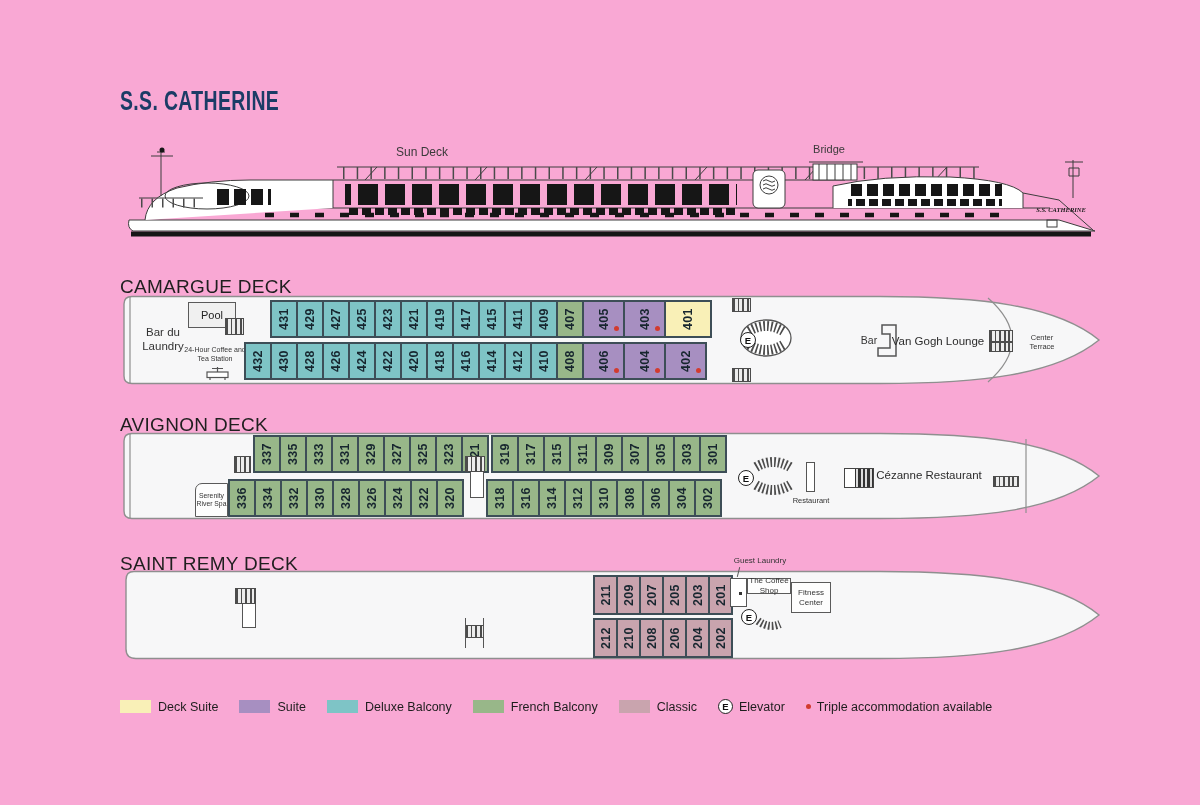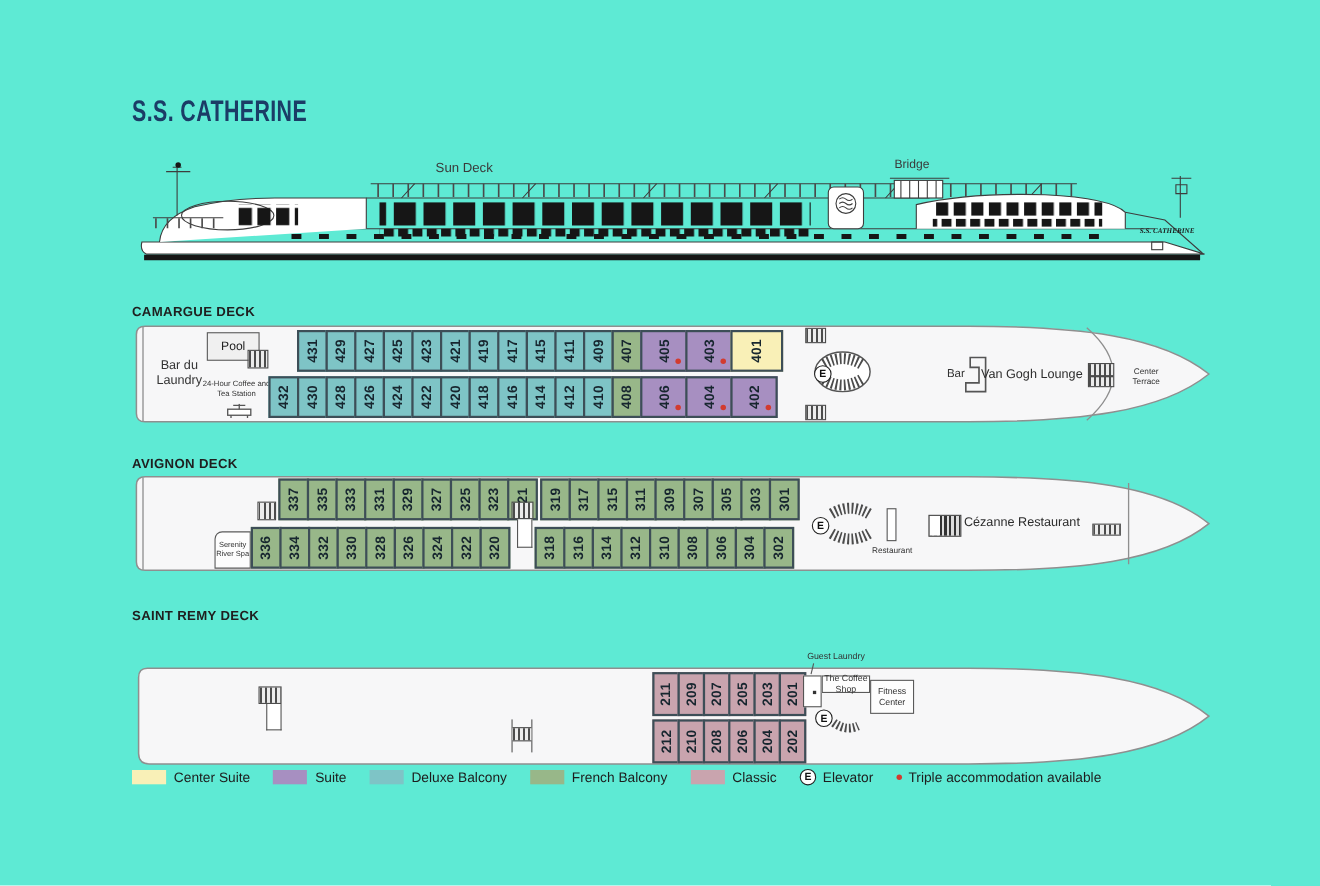--- a/index.html
+++ b/index.html
@@ -1,25 +1,25 @@
 <!DOCTYPE html>
 <html><head>
 <meta charset="utf-8">
 <style>
   html,body{margin:0;padding:0;background:#fff;}
-  .canvas{position:relative;width:1200px;height:805px;background:#5eead4;overflow:hidden;
+  .canvas{position:relative;width:1200px;height:805px;background:#f9a8d4;overflow:hidden;
           font-family:"Liberation Sans",sans-serif;color:#222;}
   .abs{position:absolute;}
 
   
   .main-title{font-size:27px;font-weight:bold;color:#1B3C66;letter-spacing:.5px;
               transform:scaleX(.72);transform-origin:left center;white-space:nowrap;}
 
   
-  .deck-title{font-size:12px;font-weight:bold;color:#1f1f1f;letter-spacing:.3px;white-space:nowrap;}
+  .deck-title{font-size:19px;font-weight:normal;color:#1f1f1f;letter-spacing:.3px;white-space:nowrap;}
 
   
   .hull{position:absolute;left:122px;width:981px;}
   .hull > svg.outline{position:absolute;left:0;top:0;}
 
   
   .cabrow{position:absolute;display:flex;align-items:flex-start;}
   .cabrow > * + *{margin-left:-2px;}
   .cabin{box-sizing:border-box;height:38px;border:2px solid #3D4E57;display:flex;align-items:center;
          justify-content:center;position:relative;flex:0 0 auto;}
@@ -397,21 +397,21 @@
     <div class="abs ecirc" style="left:616px;top:38px;">E</div>
 
     <div class="abs" style="left:684px;top:30px;width:9px;height:30px;border:1.4px solid #555;background:#fff;box-sizing:border-box;"></div>
     <div class="abs lbl" style="left:656px;top:64px;width:66px;font-size:7.5px;">Restaurant</div>
     <div class="abs kiosk" style="left:722px;top:36px;width:30px;height:20px;"></div>
     <div class="abs lbl" style="left:752px;top:36px;width:110px;font-size:11.5px;color:#2c2c2c;">Cézanne Restaurant</div>
     <div class="abs hatch" style="left:871px;top:44px;width:26px;height:11px;"></div>
   </div>
 
   <div class="abs deck-title" style="left:120px;top:553px;">SAINT REMY DECK</div>
-  <div class="hull" style="top:570px;height:90px;margin-top:36px;">
+  <div class="hull" style="top:570px;height:90px;">
     <svg class="outline" width="981" height="90" viewBox="0 0 981 90">
       <path d="M12,1.5 H758 C858,1.5 934,10 977,45 C934,80 858,88.5 758,88.5 H14 Q4,88.5 4,79 V10 Q4,1.5 12,1.5 Z" fill="#F7F7F8" stroke="#8f8f8f" stroke-width="1.4"></path>
     </svg>
 
     <div class="abs" style="left:113px;top:18px;">
       <div class="hatch" style="width:21px;height:16px;"></div>
       <div style="box-sizing:border-box;width:14px;height:24px;margin-left:7px;border:1.4px solid #555;border-top:none;background:#fff;"></div>
     </div>
     <div class="abs" style="left:343px;top:48px;width:19px;height:30px;border-left:1.4px solid #555;border-right:1.4px solid #555;box-sizing:border-box;">
       <div class="hatch" style="width:100%;height:13px;margin-top:7px;border-left:none;border-right:none;"></div>
@@ -467,21 +467,21 @@
     <div class="abs room lbl" style="left:669px;top:12px;width:40px;height:31px;font-size:8px;">Fitness Center</div>
     <div class="abs ecirc" style="left:619px;top:39px;">E</div>
     <svg class="abs" style="left:633px;top:46px;" width="28" height="16" viewBox="0 0 28 16">
       <path d="M3,5 Q14,13 25,8" fill="none" stroke="#4c4c4c" stroke-width="8" stroke-dasharray="1.7 2"></path>
     </svg>
   </div>
 
   <div class="legend" style="left:120px;top:698px;">
       <div class="leg-item leg-grand">
         <div class="sw sw-grand"></div>
-        <span class="leg-label">Center Suite</span>
+        <span class="leg-label">Deck Suite</span>
       </div>
       <div class="leg-item leg-suite">
         <div class="sw sw-suite"></div>
         <span class="leg-label">Suite</span>
       </div>
       <div class="leg-item leg-deluxe">
         <div class="sw sw-deluxe"></div>
         <span class="leg-label">Deluxe Balcony</span>
       </div>
       <div class="leg-item leg-french">

